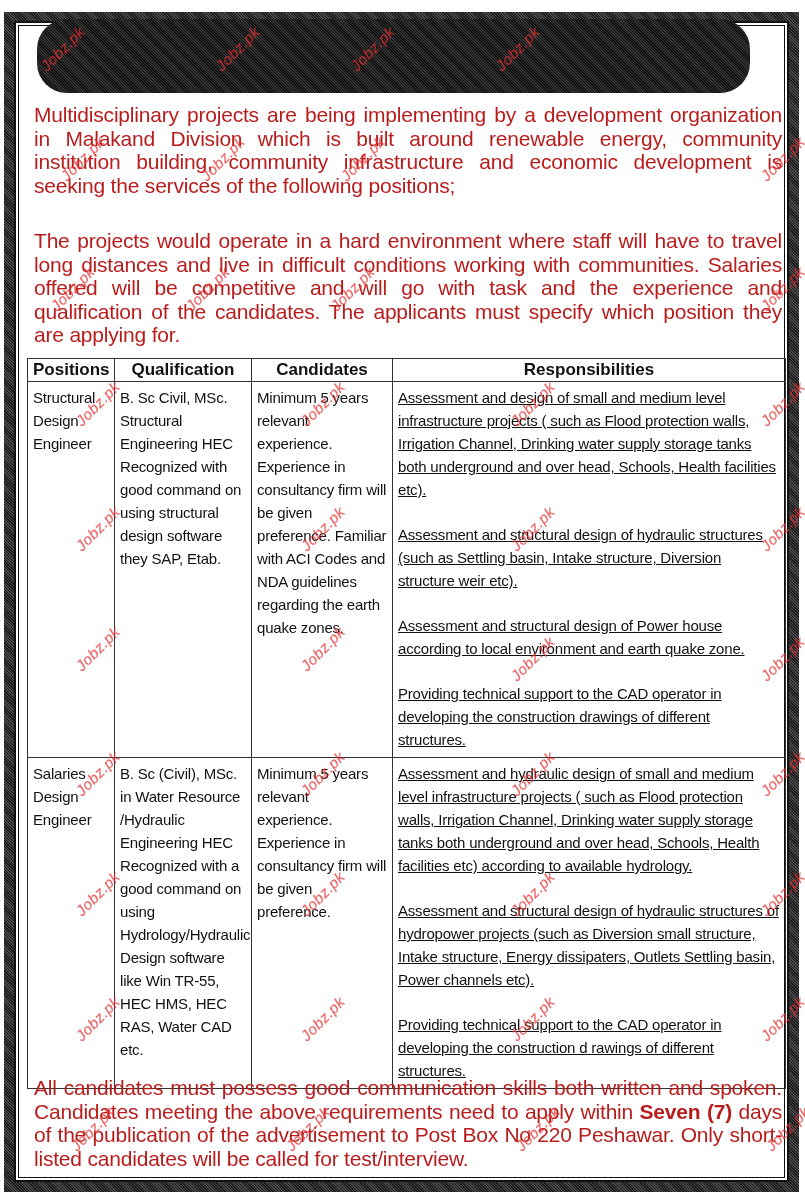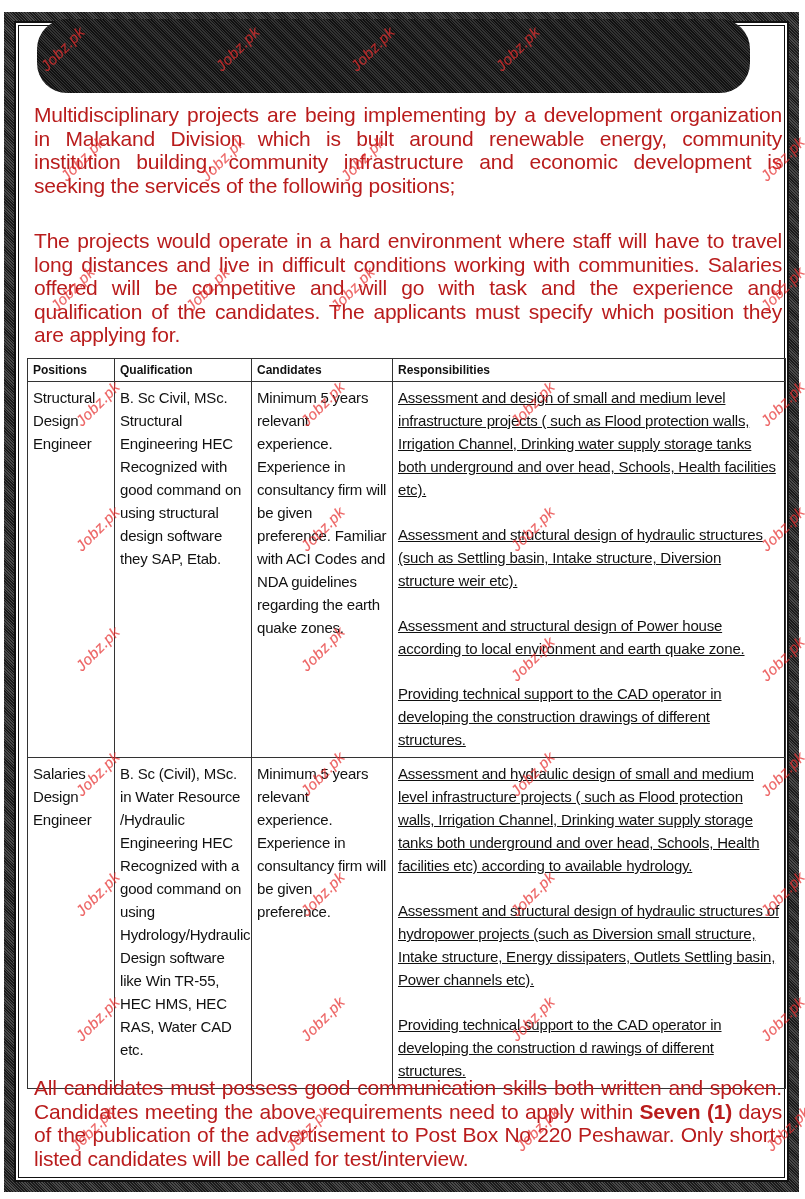--- a/index.html
+++ b/index.html
@@ -53,21 +53,21 @@
 
   table.jobs {
     position: absolute; left: 27px; top: 358px; width: 758px;
     border-collapse: collapse; table-layout: fixed;
     font-family: "Liberation Sans", sans-serif; font-size: 15px; line-height: 23px;
     color: #111;
   }
   table.jobs th, table.jobs td {
     border: 1px solid #333; vertical-align: top; padding: 0 5px;
   }
-  table.jobs th { font-weight: bold; font-size: 12px; text-align: left; height: 22px; line-height: 22px; }
+  table.jobs th { font-weight: bold; font-size: 17px; text-align: center; height: 22px; line-height: 22px; }
   table.jobs td { padding-top: 4px; padding-bottom: 6px; letter-spacing: -0.2px; }
   col.c1 { width: 87px; } col.c2 { width: 137px; } col.c3 { width: 141px; } col.c4 { width: 393px; }
   .resp p { margin: 0 0 22px 0; text-decoration: underline; }
   .resp p:last-child { margin-bottom: 0; }
   .row1 td { height: 352px; margin-top: 38px; }
   .row2 td { height: 318px; }
 
   .wm {
     position: absolute; color: #e63030; font-family: "Liberation Sans", sans-serif;
     font-size: 15px; font-style: italic; transform: rotate(-45deg);
@@ -122,21 +122,21 @@
       <td>Minimum 5 years relevant experience. Experience in consultancy firm will be given preference.</td>
       <td class="resp">
         <p>Assessment and hydraulic design of small and medium level infrastructure projects ( such as Flood protection walls, Irrigation Channel, Drinking water supply storage tanks both underground and over head, Schools, Health facilities etc) according to available hydrology.</p>
         <p>Assessment and structural design of hydraulic structures of hydropower projects (such as Diversion small structure, Intake structure, Energy dissipaters, Outlets Settling basin, Power channels etc).</p>
         <p>Providing technical support to the CAD operator in developing the construction d      rawings of different structures.</p>
       </td>
     </tr>
   </tbody>
 </table>
 
-<div class="para para3"><span>All candidates must possess good communication skills both written and spoken. Candidates meeting the above requirements need to apply within </span><b class="strong">Seven (1)</b><span> days of the publication of the advertisement to Post Box No 220 Peshawar. Only short-listed candidates will be called for test/interview.</span></div>
+<div class="para para3"><span>All candidates must possess good communication skills both written and spoken. Candidates meeting the above requirements need to apply within </span><b class="strong">Seven (7)</b><span> days of the publication of the advertisement to Post Box No 220 Peshawar. Only short-listed candidates will be called for test/interview.</span></div>
 
 <span class="wm" style="left:35px;top:40px;">Jobz.pk</span>
 <span class="wm" style="left:210px;top:40px;">Jobz.pk</span>
 <span class="wm" style="left:345px;top:40px;">Jobz.pk</span>
 <span class="wm" style="left:490px;top:40px;">Jobz.pk</span>
 <span class="wm" style="left:55px;top:150px;">Jobz.pk</span>
 <span class="wm" style="left:195px;top:150px;">Jobz.pk</span>
 <span class="wm" style="left:335px;top:150px;">Jobz.pk</span>
 <span class="wm" style="left:755px;top:150px;">Jobz.pk</span>
 <span class="wm" style="left:45px;top:280px;">Jobz.pk</span>

